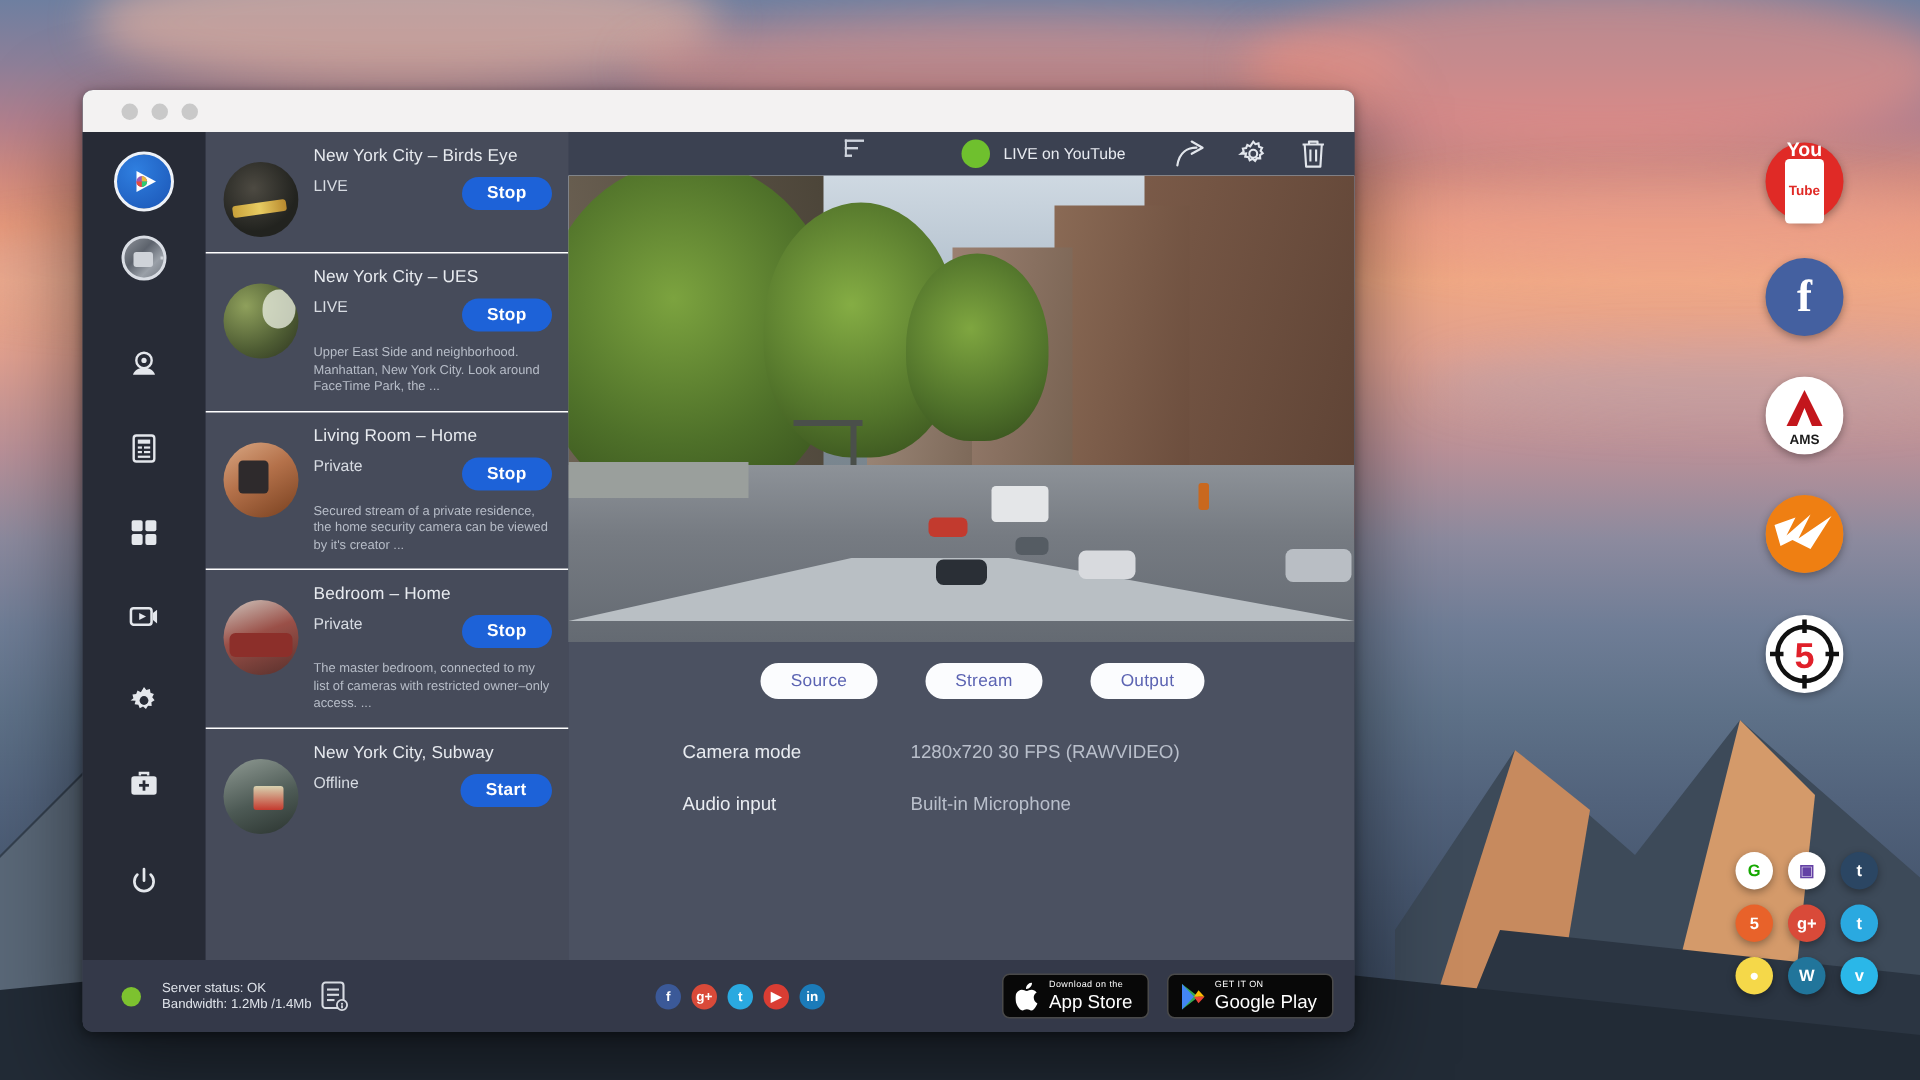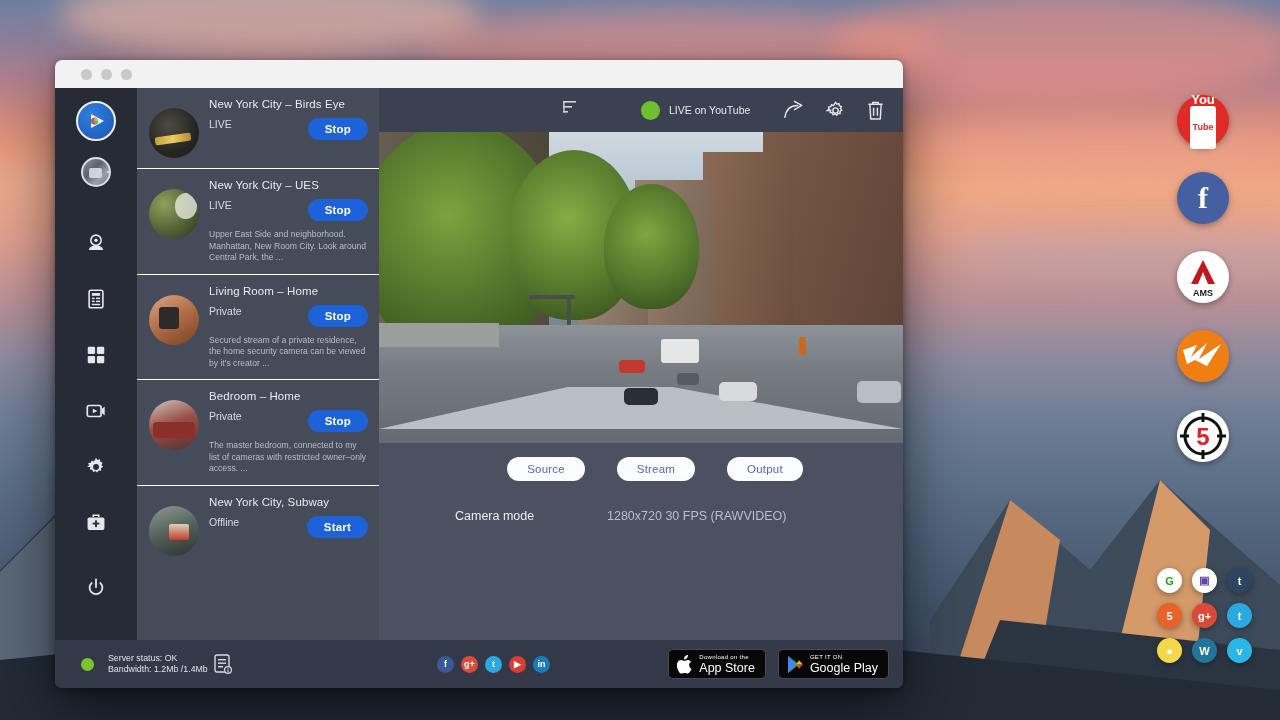--- a/index.html
+++ b/index.html
@@ -127,21 +127,21 @@
     margin-top: 8px; color: #b7bdc8; font-size: 8.6px; line-height: 11.5px;
   }
   #add-cam {
     display: flex; align-items: center; justify-content: center; gap: 9px;
     padding: 26px 0 0; cursor: pointer;
   }
 
   
   #main { flex: 1; display: flex; flex-direction: column; min-width: 0; background: #4b5161; }
   #topbar {
-    height: 44px; background: #3b4151; display: flex; align-items: center;
+    height: 29px; background: #3b4151; display: flex; align-items: center;
     padding: 0 18px 0 16px; flex: none;
   }
   #sort-ico { margin-left: 168px; cursor: pointer; }
   #live-pill { display: flex; align-items: center; gap: 9px; margin-left: 60px; }
   #live-dot { width: 19px; height: 19px; border-radius: 50%; background: #6fc02e; }
   #live-label { color: #e7eaf0; font-size: 10.5px; }
   #top-actions { margin-left: auto; display: flex; align-items: center; gap: 20px; }
   .top-ico { cursor: pointer; display: block; }
 
   #video {
@@ -318,21 +318,21 @@
         </div>
 
         <div class="cam">
           <div class="thumb t2"></div>
           <div class="cam-main">
             <div class="cam-title">New York City – UES</div>
             <div class="cam-row">
               <span class="cam-state">LIVE</span>
               <button class="cam-btn">Stop</button>
             </div>
-            <div class="cam-desc">Upper East Side and neighborhood. Manhattan, New Room City. Look around Central Park, the ...</div>
+            <div class="cam-desc">Upper East Side and neighborhood. Manhattan, New York City. Look around FaceTime Park, the ...</div>
           </div>
         </div>
 
         <div class="cam">
           <div class="thumb t3"></div>
           <div class="cam-main">
             <div class="cam-title">Living Room – Home</div>
             <div class="cam-row">
               <span class="cam-state">Private</span>
               <button class="cam-btn">Stop</button>
@@ -440,20 +440,24 @@
           <button class="tab">Source</button>
           <button class="tab">Stream</button>
           <button class="tab">Output</button>
         </div>
 
         <div id="info">
           <div class="info-row">
             <div class="info-key">Camera mode</div>
             <div class="info-val">1280x720 30 FPS (RAWVIDEO)</div>
           </div>
+          <div class="info-row">
+            <div class="info-key">Audio input</div>
+            <div class="info-val">Built-in Microphone</div>
+          </div>
         </div>
       </div>
     </div>
 
     <div id="status">
       <div id="srv-dot"></div>
       <div>
         <div id="srv-text">Server status: OK</div>
         <div id="srv-text">Bandwidth: 1.2Mb /1.4Mb</div>
       </div>

